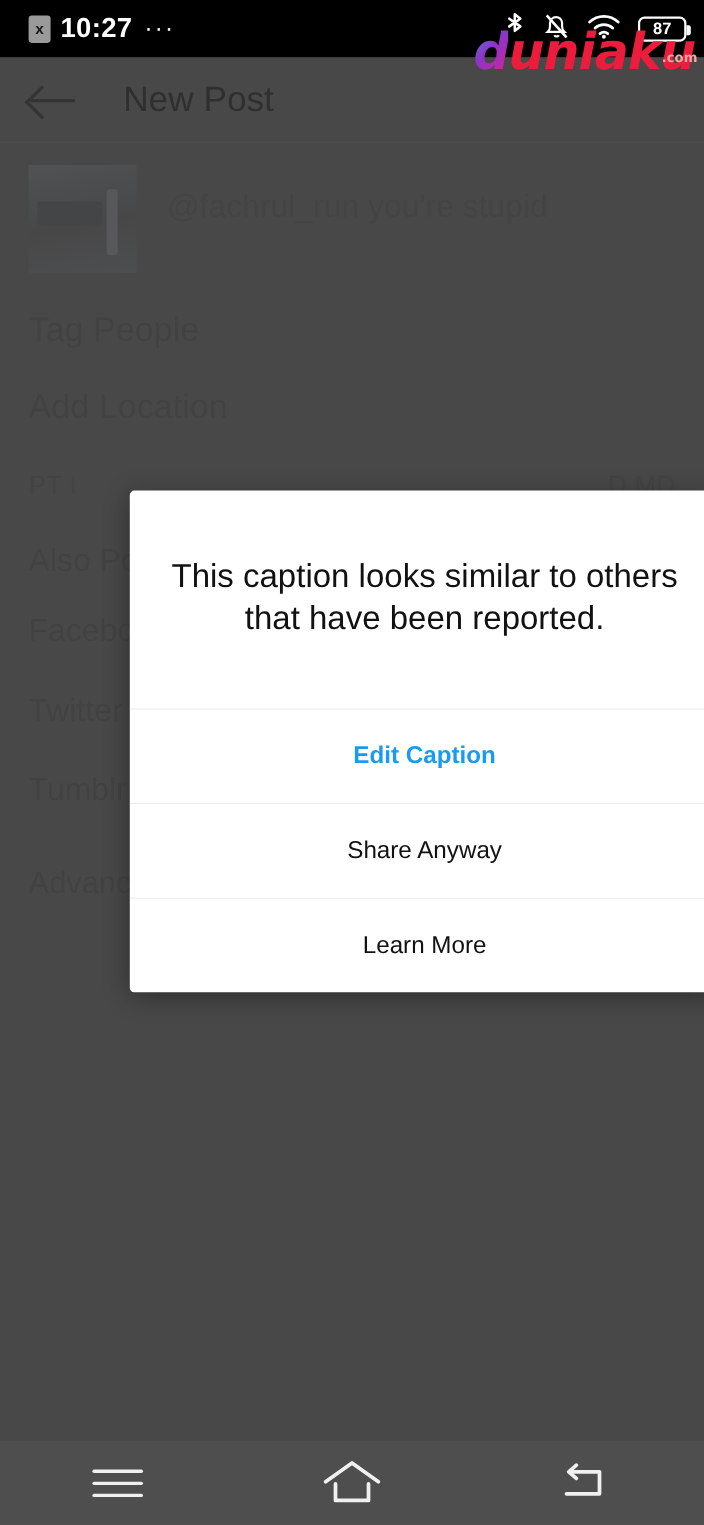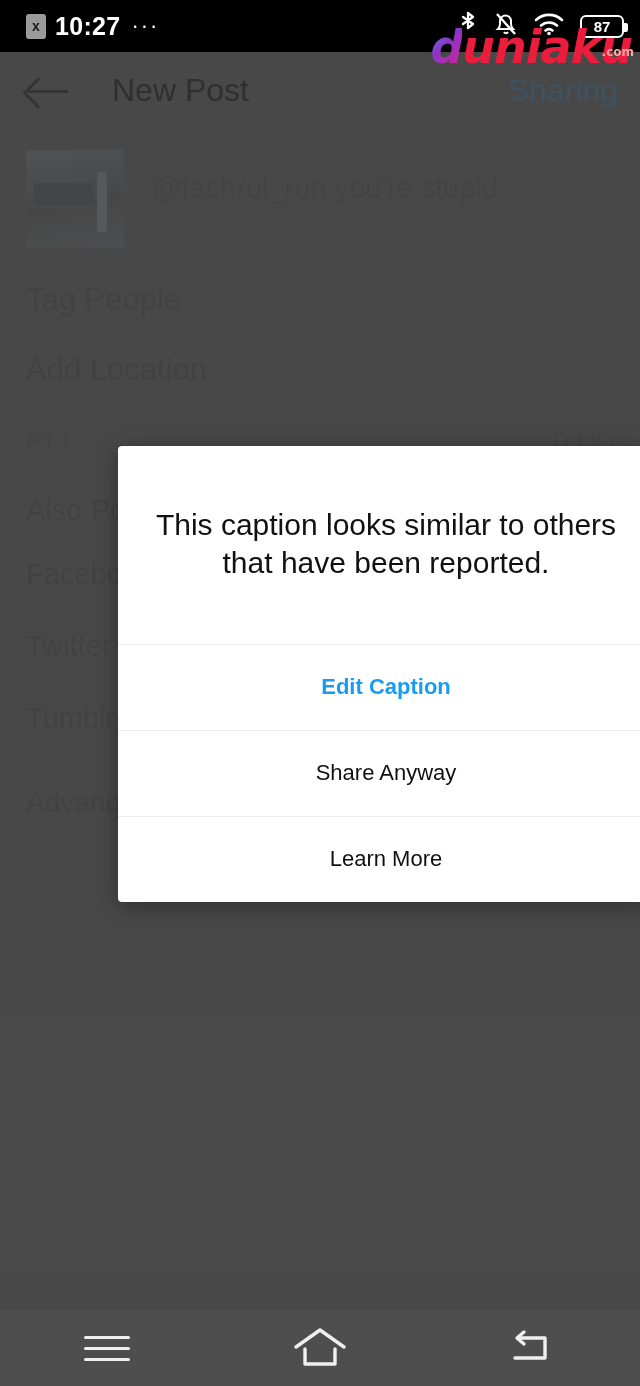--- a/index.html
+++ b/index.html
@@ -188,21 +188,20 @@
 
 <div class="watermark">
   <span class="wm-d">d</span><span>uniaku</span><span class="wm-com">.com</span>
 </div>
 
 <div class="app">
 
   <div class="appbar">
     <div class="back-arrow"></div>
     <div class="appbar-title">New Post</div>
-    <div class="appbar-action">Sharing</div>
   </div>
 
   <div class="caption-row">
     <div class="thumb"></div>
     <div class="caption-text">@fachrul_run you're stupid</div>
   </div>
 
   <div class="list-item">Tag People</div>
   <div class="list-item">Add Location</div>
 

